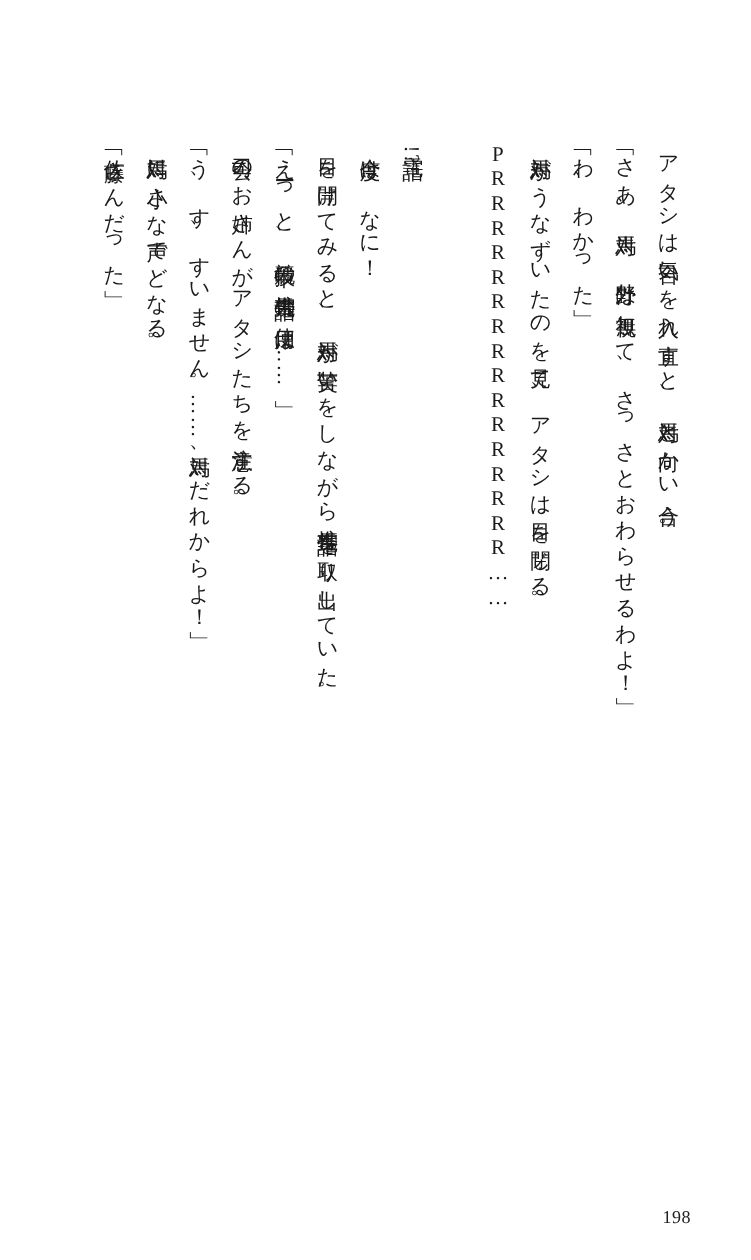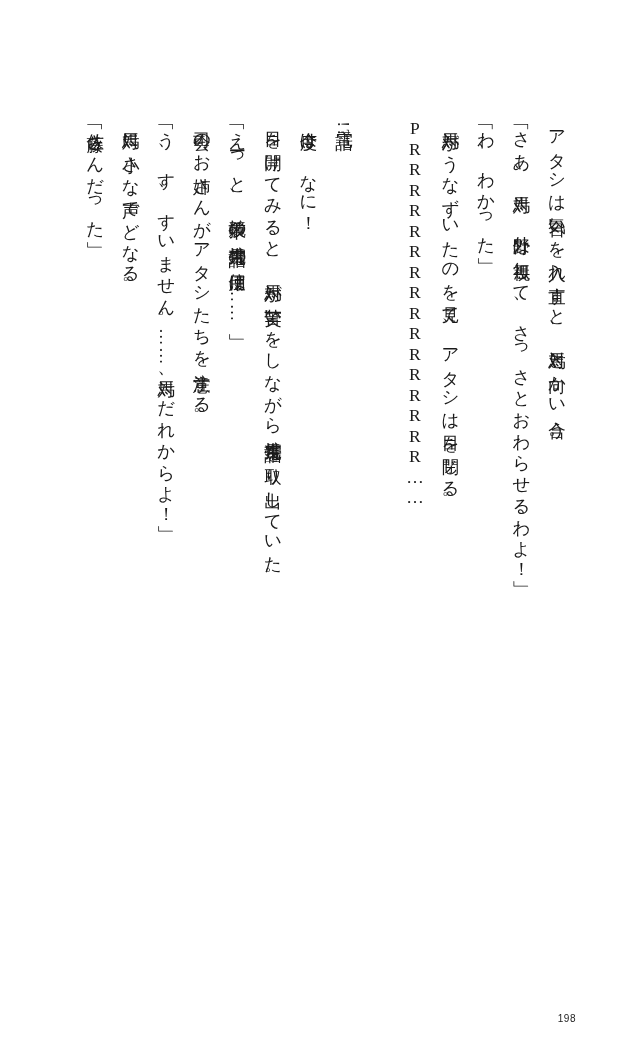--- a/index.html
+++ b/index.html
@@ -38,24 +38,24 @@
   
   .upright {
     text-orientation: upright;
     -webkit-text-orientation: upright;
     letter-spacing: 0.5px;
   }
   #page-number {
     position: absolute;
     right: 50px;
     bottom: 26px;
-    font-size: 10px;
+    font-size: 15px;
     letter-spacing: 0.5px;
     color: #222222;
-    font-family: Liberation Sans, sans-serif;
+    font-family: Liberation Serif, serif;
   }
 </style>
 </head>
 <body>
 
 <div id="page">
 
   <div id="text-block">
     <p>アタシは気合いを入れ直すと、対馬と向かい合う。
 「さあ、対馬！　外野は無視して、さっさとおわらせるわよ！」

